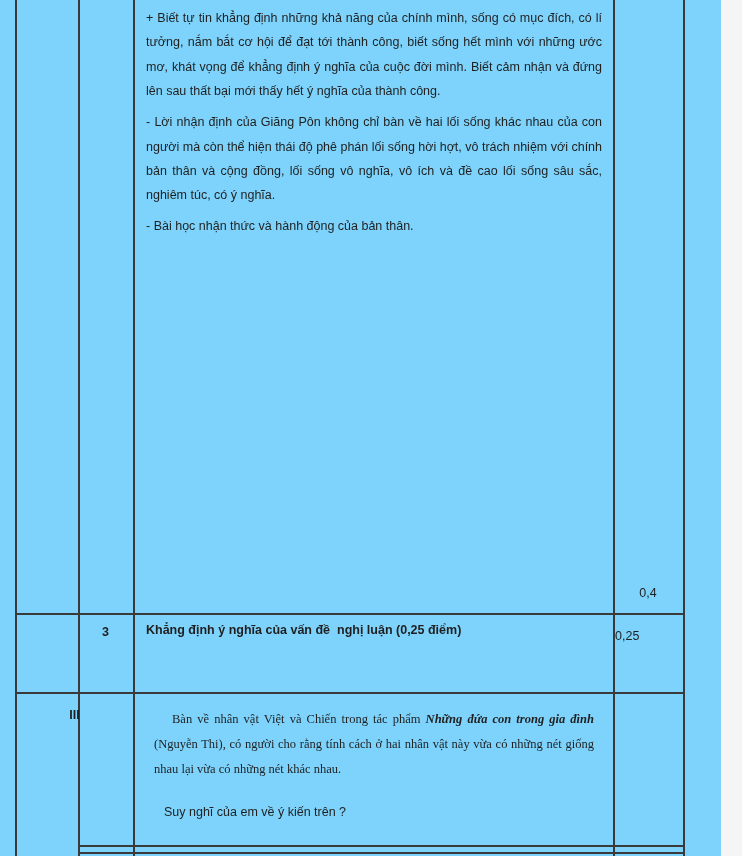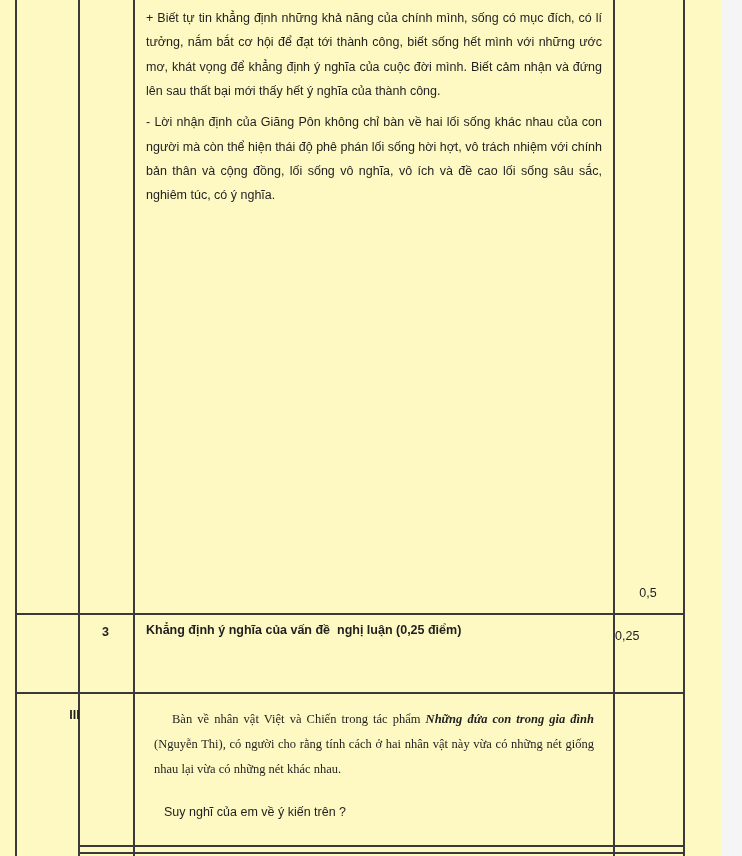--- a/index.html
+++ b/index.html
@@ -1,17 +1,17 @@
 <!DOCTYPE html>
 <html><head>
 <meta charset="utf-8">
 <style>
   html,body{margin:0;padding:0;}
   body{background:#ffffff;font-family:"Liberation Sans","DejaVu Sans",sans-serif;}
-  .page{position:relative;width:742px;height:856px;background:#fef9c3;overflow:hidden;color:#1f1f1f;}
+  .page{position:relative;width:742px;height:856px;background:#7dd3fc;overflow:hidden;color:#1f1f1f;}
   .page-edge{position:absolute;left:721px;top:0;width:21px;height:856px;background:#f5f5f6;}
   .vline{position:absolute;top:0;width:2px;height:856px;background:#3a3a3a;}
   .v1{left:15px;} .v2{left:78px;} .v3{left:133px;} .v4{left:613px;} .v5{left:683px;}
   .hline{position:absolute;height:2px;background:#3a3a3a;}
   .h1{top:613px;left:15px;width:670px;}
   .h2{top:692px;left:15px;width:670px;}
   .h3{top:845px;left:78px;width:607px;}
   .h4{top:852px;left:78px;width:607px;}
   .txt{font-size:12.5px;line-height:24.4px;color:#1f1f1f;}
   .row1-content{position:absolute;left:146px;top:6px;width:456px;}
@@ -37,22 +37,23 @@
   <div class="vline v4"></div>
   <div class="vline v5"></div>
   <div class="hline h1"></div>
   <div class="hline h2"></div>
   <div class="hline h3"></div>
   <div class="hline h4"></div>
 
   <div class="row1-content txt">
     <p>+ Biết tự tin khẳng định những khả năng của chính mình, sống có mục đích, có lí tưởng, nắm bắt cơ hội để đạt tới thành công, biết sống hết mình với những ước mơ, khát vọng để khẳng định ý nghĩa của cuộc đời mình. Biết cảm nhận và đứng lên sau thất bại mới thấy hết ý nghĩa của thành công.</p>
     <p>- Lời nhận định của Giăng Pôn không chỉ bàn về hai lối sống khác nhau của con người mà còn thể hiện thái độ phê phán lối sống hời hợt, vô trách nhiệm với chính bản thân và cộng đồng, lối sống vô nghĩa, vô ích và đề cao lối sống sâu sắc, nghiêm túc, có ý nghĩa.</p>
+    <p>- Bài học nhận thức và hành động của bản thân.</p>
   </div>
-  <div class="row1-score txt">0,5</div>
+  <div class="row1-score txt">0,4</div>
 
   <div class="row2-number txt">3</div>
   <div class="row2-text txt">Khẳng định ý nghĩa của vấn đề  nghị luận (0,25 điểm)</div>
   <div class="row2-score txt">0,25</div>
 
   <div class="row3-section txt">III</div>
   <div class="row3-content txt">
     <p class="intro"><span>Bàn về nhân vật Việt và Chiến trong tác phẩm </span><span class="bi">Những đứa con trong gia đình</span><span> (Nguyễn Thi), có người cho rằng tính cách ở hai nhân vật này vừa có những nét giống nhau lại vừa có những nét khác nhau.</span></p>
     <p class="prompt">Suy nghĩ của em về ý kiến trên ?</p>
   </div>

